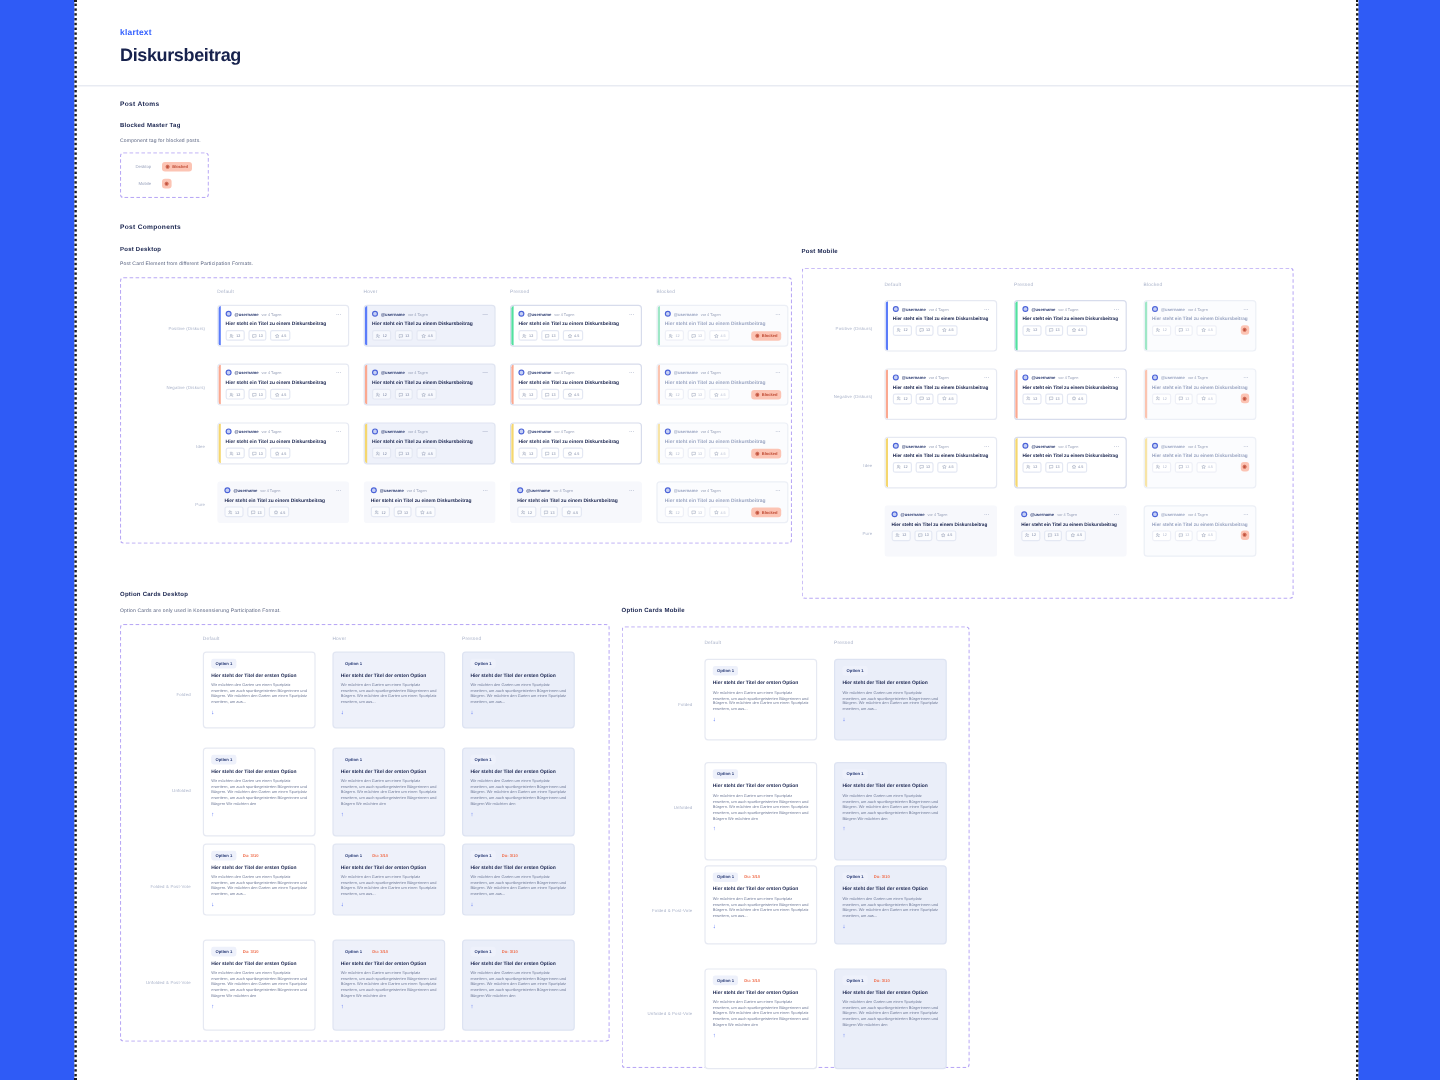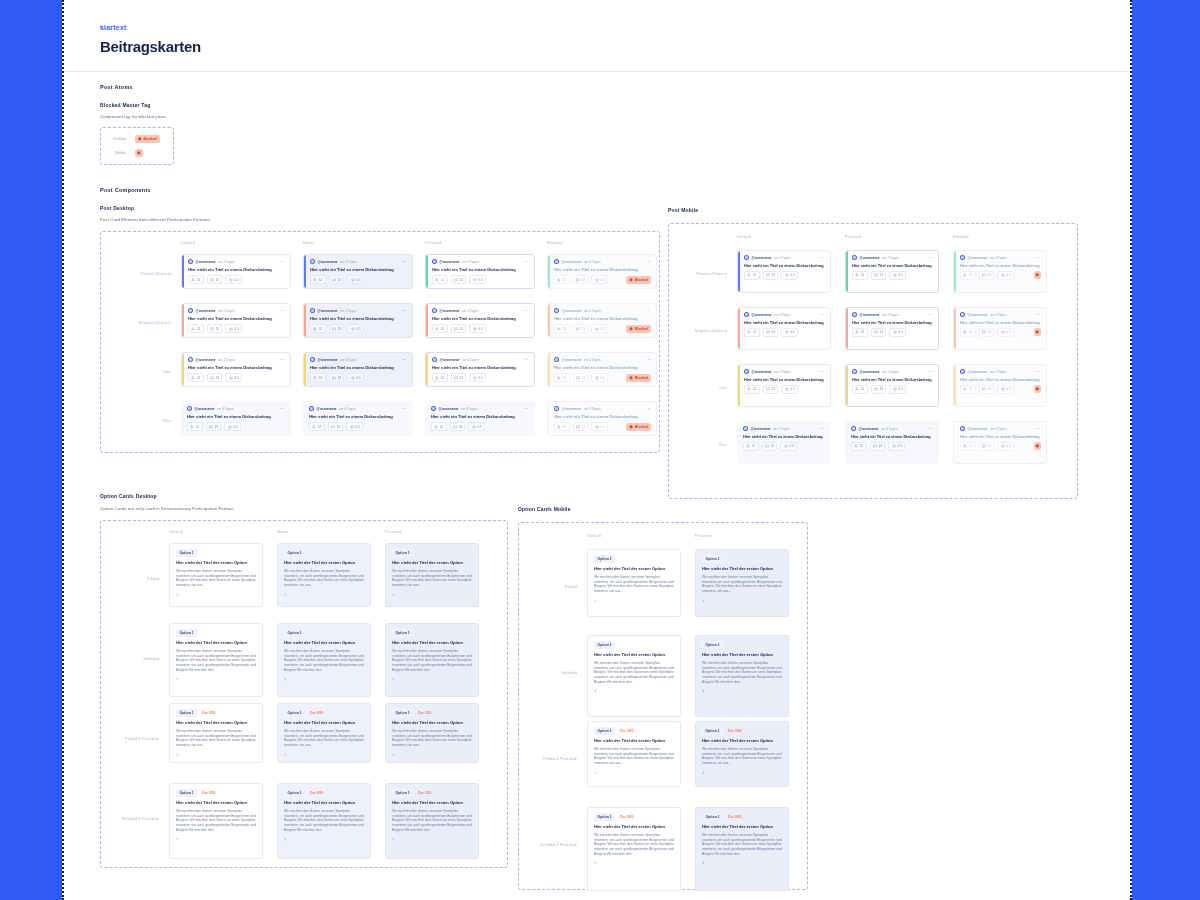--- a/index.html
+++ b/index.html
@@ -130,21 +130,21 @@
   .o-body{ color:#6f7a98; font-size:3.3px; line-height:1.45; }
   .o-arrow{ color:#4f6cf5; font-size:5px; line-height:1; margin-top:1px; }
 </style>
 </head>
 <body>
 
 <div id="canvas">
   <div id="sheet">
 
     <div class="brand">klartext</div>
-    <div class="page-title">Beitragskarten</div>
+    <div class="page-title">Diskursbeitrag</div>
     <div class="hr"></div>
 
     <div style="margin-top:12px" class="sec-h1">Post Atoms</div>
     <div style="margin-top:12px" class="sec-h2">Blocked Master Tag</div>
     <div style="margin-top:6px" class="sec-p">Component tag for blocked posts.</div>
 
     <div class="atom-box">
       <div class="atom-row">
         <span class="atom-lbl">Desktop</span>
         <span class="tag">

